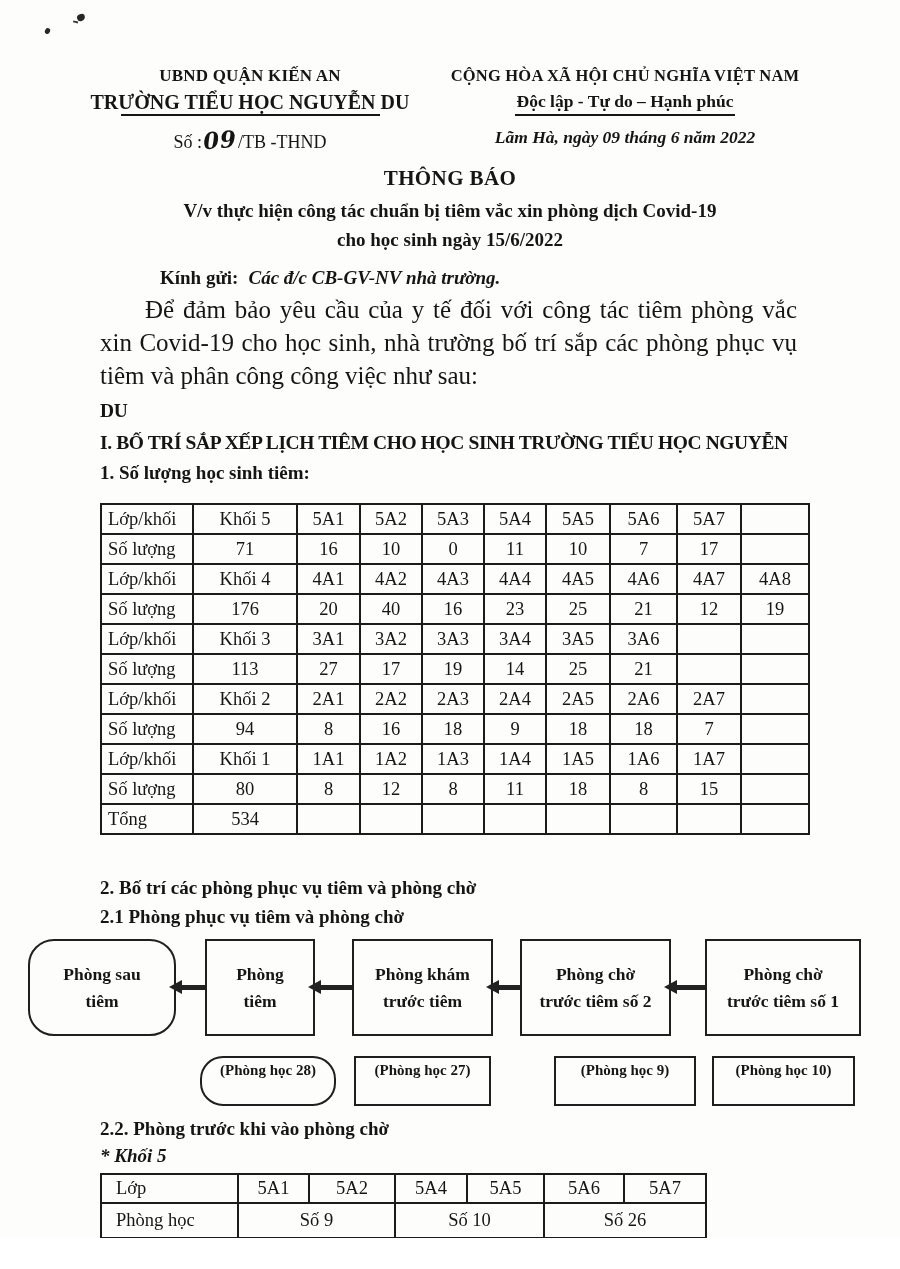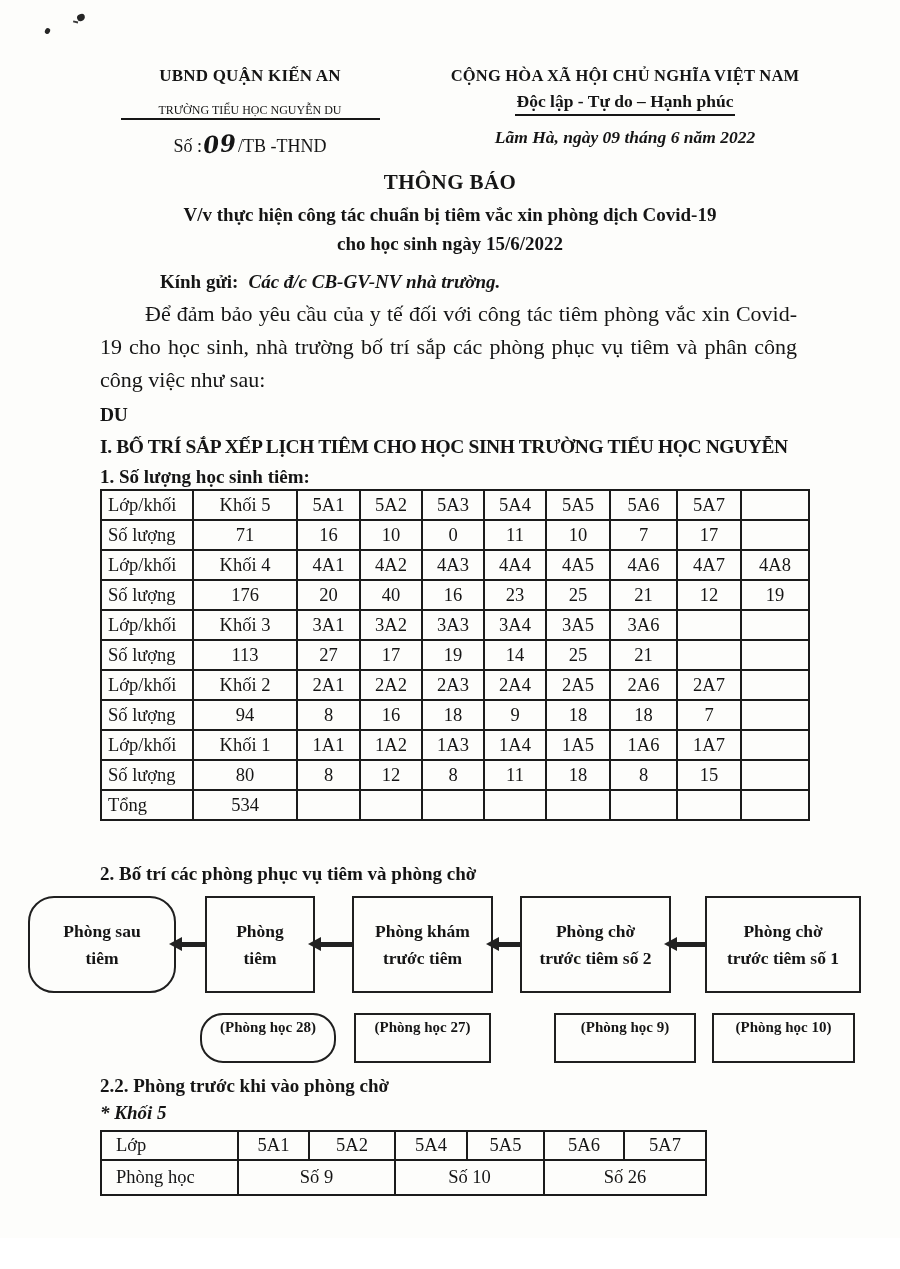--- a/index.html
+++ b/index.html
@@ -14,49 +14,49 @@
   
   .ink-dot{position:absolute;background:#262626;border-radius:50% 40% 55% 45%;}
   .dot1{left:45px;top:28px;width:5px;height:6px;transform:rotate(24deg);}
   .dot2{left:77px;top:14px;width:8px;height:7px;transform:rotate(-18deg);}
   .dot2::after{content:"";position:absolute;left:-5px;top:5px;width:5px;height:2px;background:#3a3a3a;transform:rotate(30deg);display:block;}
 
   .header-row{display:flex;padding-top:66px;}
   .header-left{width:350px;margin-left:75px;text-align:center;}
   .header-right{width:400px;text-align:center;}
   .hl1{font-size:17px;font-weight:600;letter-spacing:.2px;}
-  .hl2{font-size:12px;font-weight:normal;margin-top:17px;position:relative;display:block;}
+  .hl2{font-size:20px;font-weight:bold;margin-top:5px;position:relative;display:block;}
   .hl2::after{content:"";position:absolute;left:13%;right:13%;bottom:-2px;border-bottom:2px solid #161616;}
   .doc-number{margin-top:12px;font-size:18px;}
   .handwritten{
     font-family:"DejaVu Serif", serif;
     font-style:italic;font-weight:600;font-size:23px;
     display:inline-block;transform:rotate(-4deg);letter-spacing:1px;
     margin:0 1px;
   }
   .hr1{font-size:16.5px;font-weight:bold;letter-spacing:.2px;}
   .hr2{margin-top:5px;}
   .hr2 span{display:inline-block;font-size:17.5px;font-weight:bold;border-bottom:2px solid #161616;padding:0 2px 2px 2px;}
   .dateline{margin-top:11px;font-size:17.5px;font-style:italic;font-weight:600;}
 
   .title{ text-align:center;font-size:21px;font-weight:bold;margin-top:13px;letter-spacing:.4px;}
   .subject{text-align:center;font-size:19px;font-weight:bold;margin-top:5px;line-height:29px;}
 
   .content{margin:0 95px 0 100px;}
   .salutation{margin:13px 0 0 60px;font-size:19px;}
   .salutation .lbl{font-weight:bold;}
   .salutation .val{font-weight:bold;font-style:italic;margin-left:10px;}
-  .para{margin:4px 8px 0 0;font-size:22px;line-height:33px;text-align:justify;text-indent:45px;}
+  .para{margin:4px 8px 0 0;font-size:25px;line-height:33px;text-align:justify;text-indent:45px;}
 
   .h-sec1{font-size:19.5px;font-weight:bold;letter-spacing:-0.4px;margin-top:3px;line-height:32px;}
   .h-sub{font-size:19px;font-weight:bold;margin-top:3px;}
 
   table{border-collapse:collapse;table-layout:fixed;}
   td{border:2px solid #1b1b1b;text-align:center;font-size:18.5px;padding:1px 2px;overflow:hidden;white-space:nowrap;}
-  .t1{margin:1px 0 0 100px;width:708px;}
+  .t1{margin:19px 0 0 100px;width:708px;}
   .t1 td{height:26px;}
   .t1 td:first-child{text-align:left;padding-left:6px;}
   .t2{margin:6px 0 0 100px;width:605px;}
   .t2 td{height:25px;}
   .t2 td:first-child{text-align:left;padding-left:14px;}
   .t2 .r2 td{height:31px;}
 
   .h-sec2{font-size:19px;font-weight:bold;margin:42px 0 0 100px;}
   .h-sec21{font-size:19px;font-weight:bold;margin:7px 0 0 100px;}
   .h-sec22{font-size:19px;font-weight:bold;margin:16px 0 0 100px;}
@@ -277,20 +277,21 @@
           <td></td>
           <td></td>
           <td></td>
           <td></td>
           <td></td>
         </tr>
       </tbody>
   </table>
 
   <div class="h-sec2">2. Bố trí các phòng phục vụ tiêm và phòng chờ</div>
+  <div class="h-sec21">2.1 Phòng phục vụ tiêm và phòng chờ</div>
 
   <div class="flow">
     <div class="flow-box fb1">
       <div>Phòng sau</div>
       <div>tiêm</div>
     </div>
     <span class="flow-arrow fa1"></span>
     <div class="flow-box fb2">
       <div>Phòng</div>
       <div>tiêm</div>

